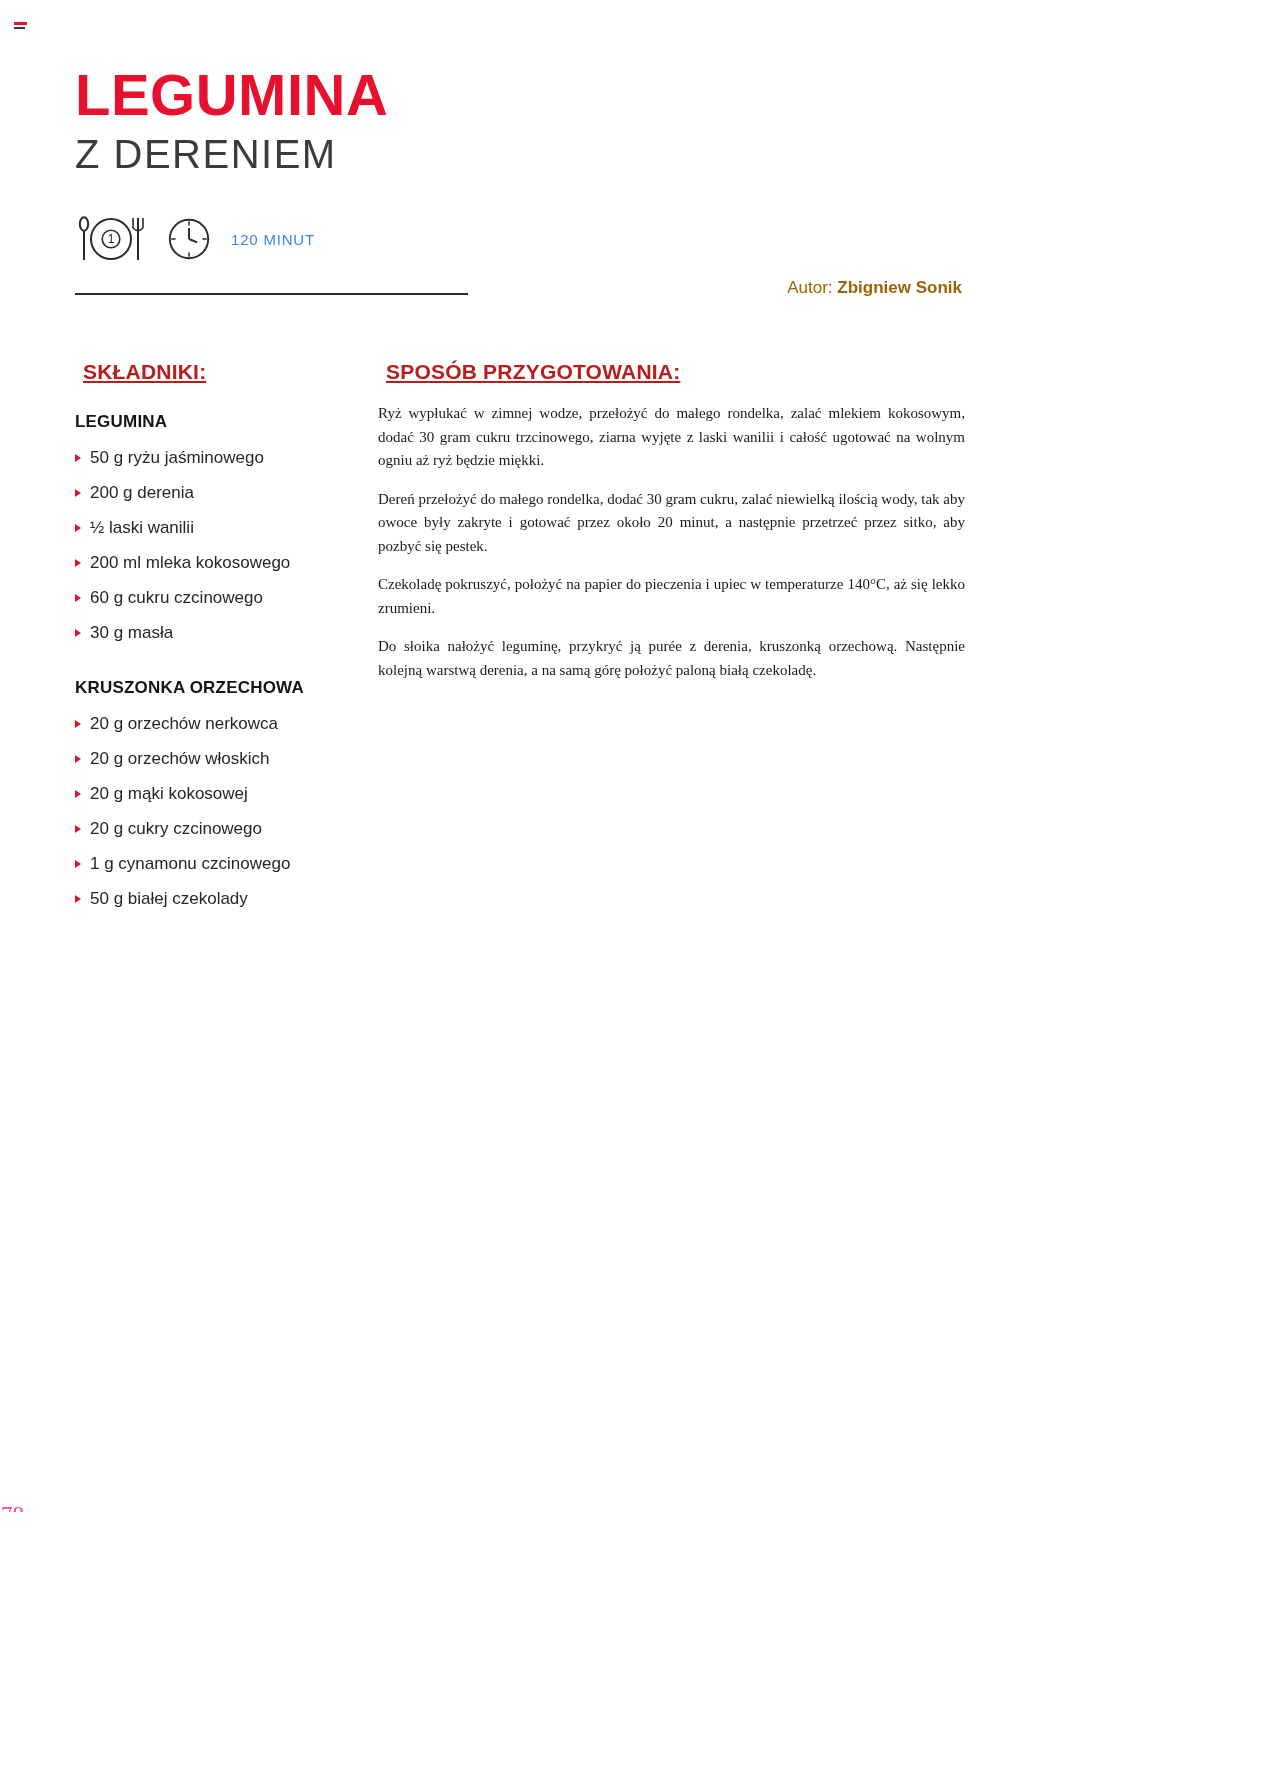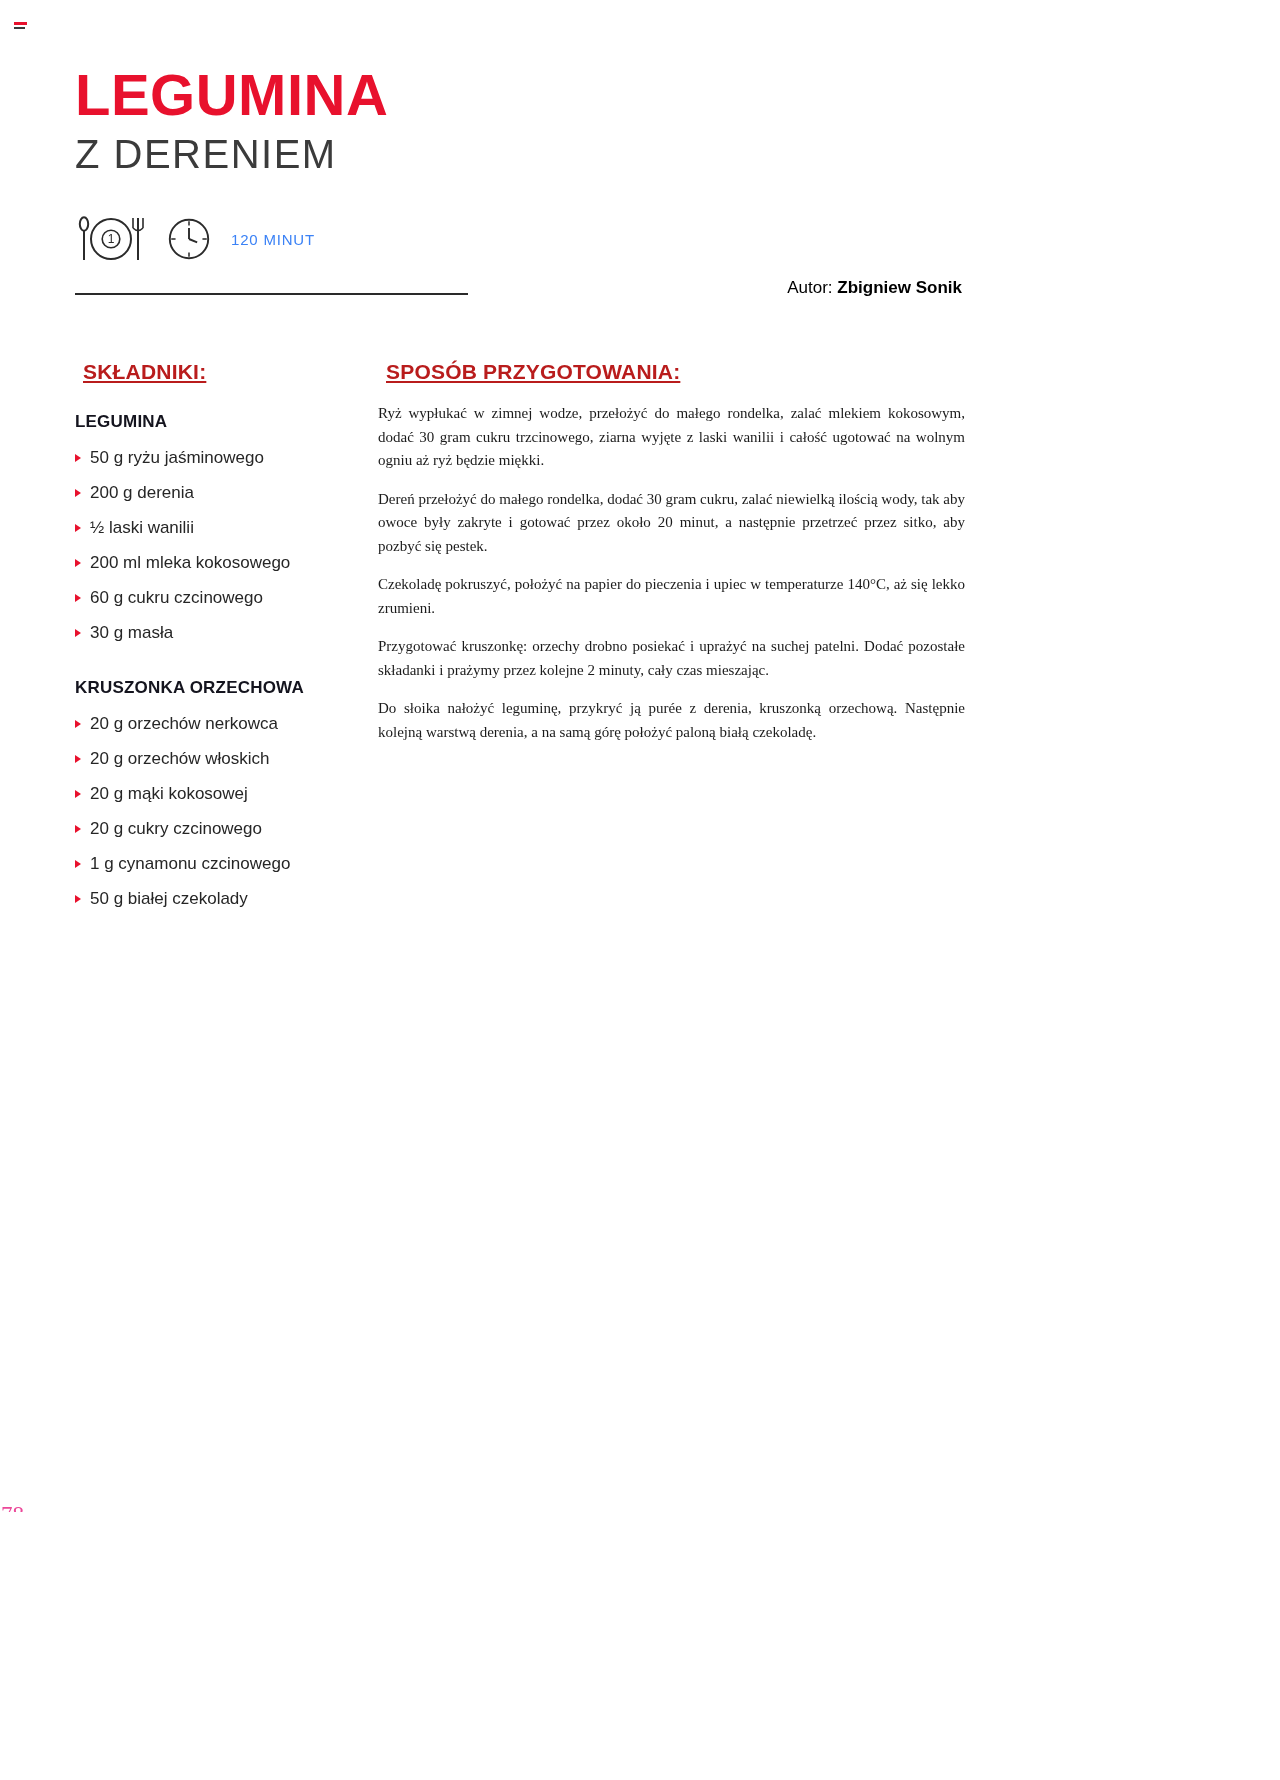--- a/index.html
+++ b/index.html
@@ -51,21 +51,21 @@
   }
 
   .divider-row {
     margin-top: 14px;
     width: 887px;
     display: flex;
     justify-content: space-between;
     align-items: flex-end;
   }
   .rule { width: 393px; height: 0; border-bottom: 2px solid #2a2a2a; margin-bottom: 3px; }
-  .author { font-size: 17px; color: #000000; }
+  .author { font-size: 17px; color: #a16207; }
   .author b { font-weight: 700; }
 
   .columns { display: flex; margin-top: 54px; width: 890px; }
   .ingredients-col { width: 303px; flex: 0 0 303px; }
   .prep-col { width: 587px; flex: 0 0 587px; }
 
   h3.col-heading {
     margin: 8px;
     font-size: 21px;
     font-weight: 700;
@@ -232,21 +232,20 @@
             </ul>
           </div>
       </aside>
 
       <section class="prep-col">
         <h3 class="col-heading">SPOSÓB PRZYGOTOWANIA:</h3>
         <div class="paragraphs" id="preparation-paragraphs">
             <p>Ryż wypłukać w zimnej wodze, przełożyć do małego rondelka, zalać mlekiem kokosowym, dodać 30 gram cukru trzcinowego, ziarna wyjęte z laski wanilii i całość ugotować na wolnym ogniu aż ryż będzie miękki.</p>
             <p>Dereń przełożyć do małego rondelka, dodać 30 gram cukru, zalać niewielką ilością wody, tak aby owoce były zakryte i gotować przez około 20 minut, a następnie przetrzeć przez sitko, aby pozbyć się pestek.</p>
             <p>Czekoladę pokruszyć, położyć na papier do pieczenia i upiec w temperaturze 140°C, aż się lekko zrumieni.</p>
-            <p>Przygotować kruszonkę: orzechy drobno posiekać i uprażyć na suchej patelni. Dodać pozostałe składanki i prażymy przez kolejne 2 minuty, cały czas mieszając.</p>
             <p>Do słoika nałożyć leguminę, przykryć ją purée z derenia, kruszonką orzechową. Następnie kolejną warstwą derenia, a na samą górę położyć paloną białą czekoladę.</p>
           </div>
       </section>
 
     </div>
   </div>
 
   <div class="page-number">78</div>
 
 </div>

